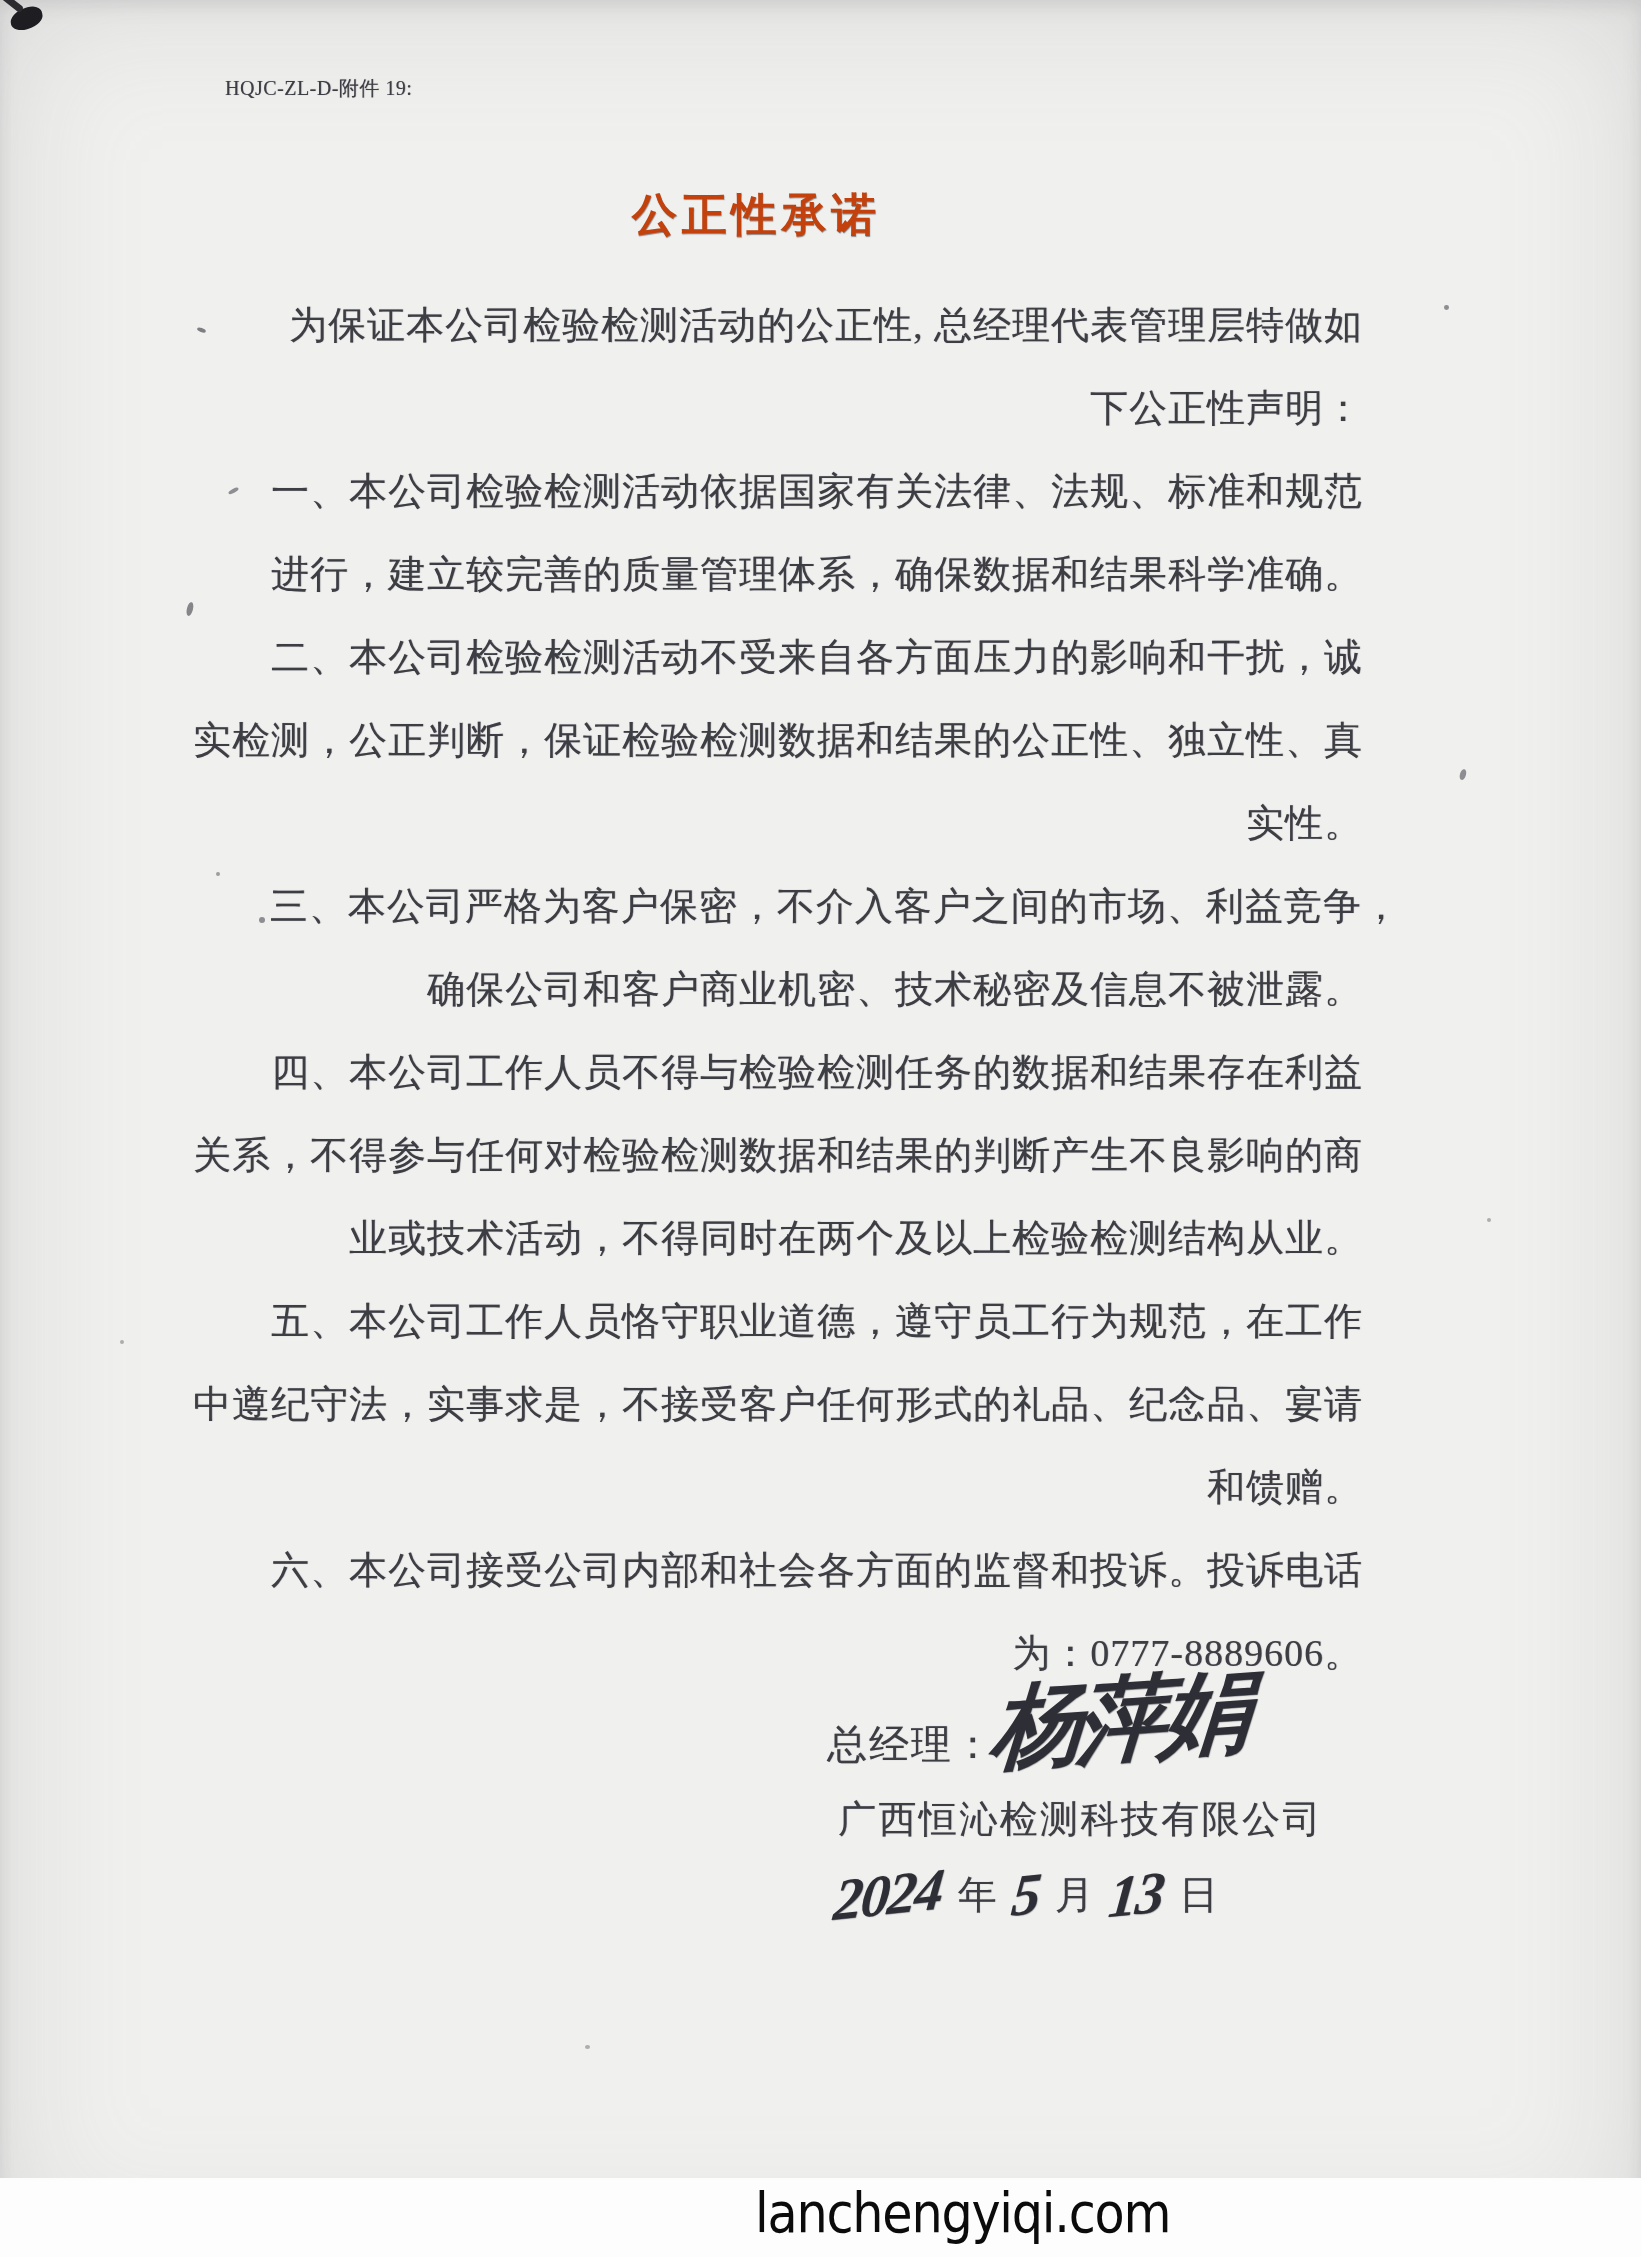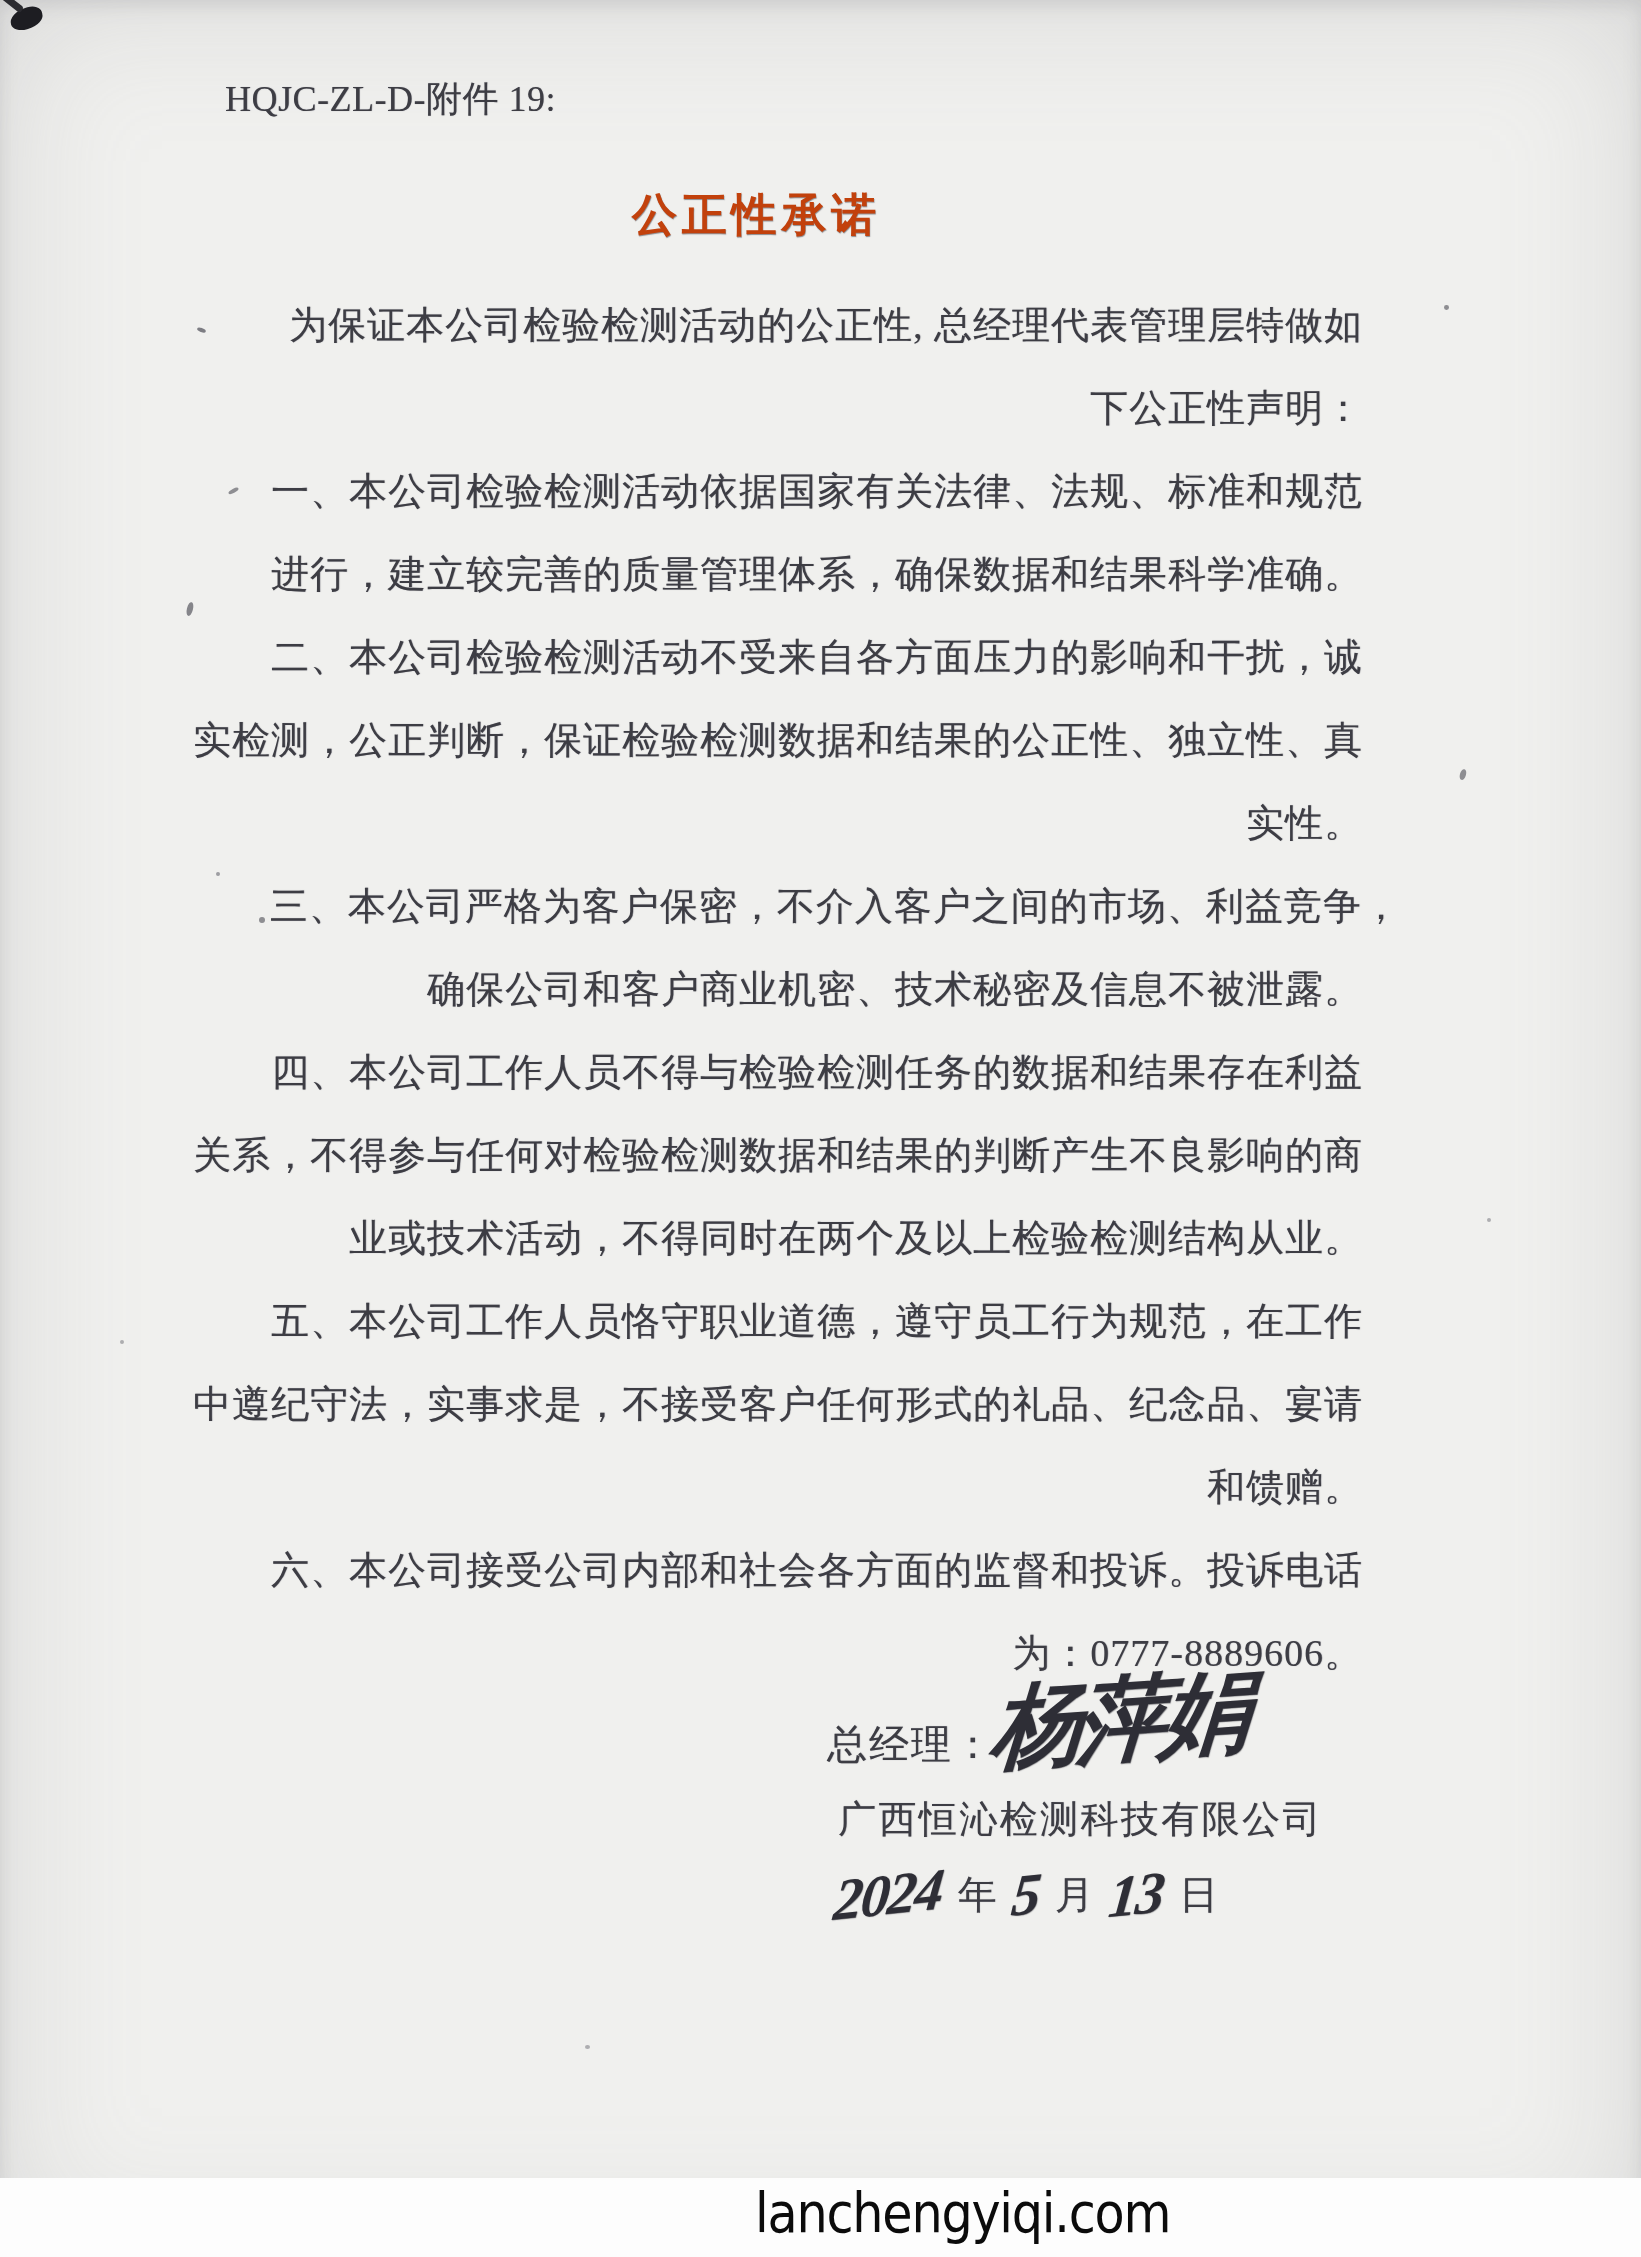--- a/index.html
+++ b/index.html
@@ -11,21 +11,21 @@
   }
   .scan{
     position:relative;width:1641px;height:2257px;
     background:#f0f0ee;
     box-shadow:inset 0 0 135px rgba(150,150,155,0.28), inset 0 5.8px 17.4px rgba(140,140,145,0.25);
   }
   
   .ink{color:#3d3d44;text-shadow:0.4px 0.4px 0.8px rgba(70,70,82,0.55);}
   .doc-number{
     position:absolute;left:225px;top:75px;
-    font-size:36px;letter-spacing:0.5px;
+    font-size:20px;letter-spacing:0.5px;
   }
   .title{
     position:absolute;left:632px;top:185px;margin:0;
     font-size:45px;font-weight:700;letter-spacing:4.8px;color:#c2410c;
     text-shadow:0.5px 0.5px 0.9px rgba(60,60,70,0.55);
   }
   .body-text{
     position:absolute;left:190px;top:284px;width:1173px;
     font-size:38px;letter-spacing:1px;
   }

